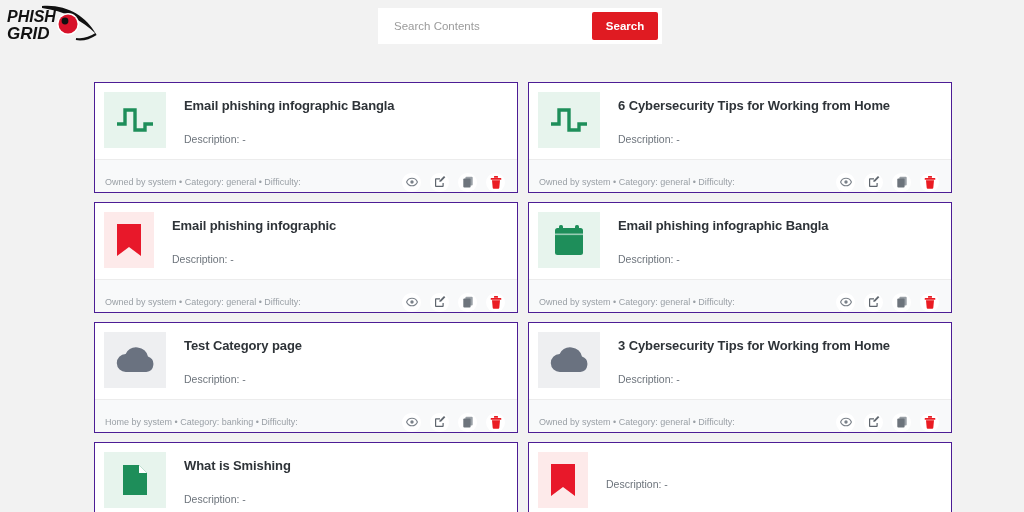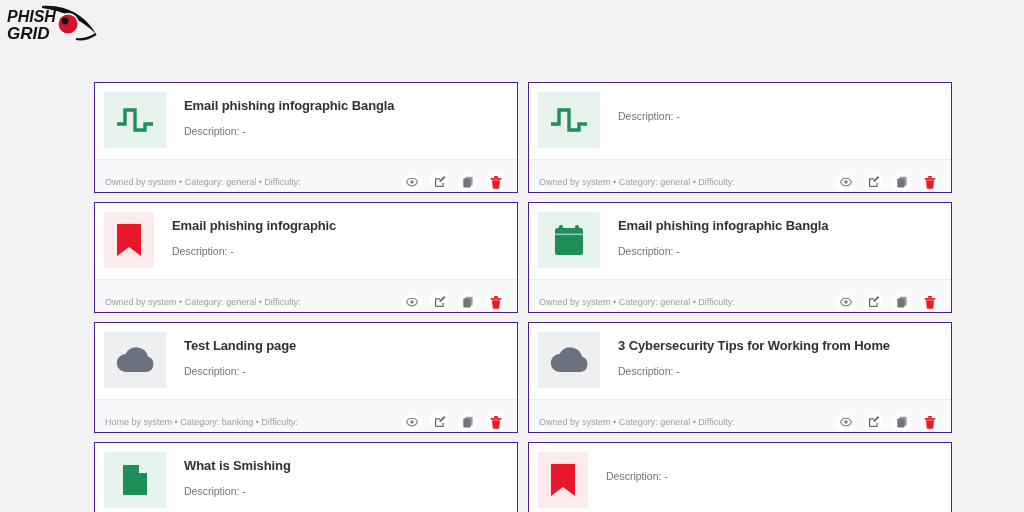--- a/index.html
+++ b/index.html
@@ -83,21 +83,21 @@
     width: 62px; height: 56px;
     display: flex; align-items: center; justify-content: center;
   }
   .thumb.narrow { width: 50px; }
   .thumb svg { display: block; }
   .card-text { padding-left: 18px; padding-top: 6px; }
   .card-title {
     font-size: 13px; font-weight: 700; color: #2e3338;
     letter-spacing: -0.1px;
   }
-  .card-desc { font-size: 10.5px; color: #6d747c; margin-top: 12px; }
+  .card-desc { font-size: 10.5px; color: #6d747c; margin-top: 20px; }
 
   .card-footer {
     border-top: 1px solid #ececec;
     background: #f8f9fa;
     height: 33px;
     display: flex; align-items: center; justify-content: space-between;
     padding: 12px 12px 0 10px;
   }
   .meta { font-size: 9px; color: #9aa0a6; white-space: nowrap; }
   .actions { display: flex; align-items: center; gap: 9px; }
@@ -121,20 +121,24 @@
         <path d="M38 4 C62 2 82 14 92 32 C78 18 60 9 38 6 Z" fill="#111111"></path>
         <path d="M92 32 C86 36 78 38 72 37" fill="none" stroke="#111111" stroke-width="2.2"></path>
         <circle cx="64" cy="22" r="11" fill="#ffffff"></circle>
         <circle cx="64" cy="22" r="9.5" fill="#d8122a"></circle>
         <circle cx="61" cy="19" r="3.4" fill="#111111"></circle>
         <text x="3" y="20" font-family="Liberation Sans, sans-serif" font-size="16" font-weight="700" font-style="italic" fill="#111111">PHISH</text>
         <text x="3" y="37" font-family="Liberation Sans, sans-serif" font-size="17" font-weight="700" font-style="italic" fill="#111111">GRID</text>
       </svg>
     </div>
 
+    <div class="searchwrap">
+      <input class="search-input" type="text" placeholder="Search Contents" style="">
+      <button class="search-btn">Search</button>
+    </div>
   </div>
 
   <div class="subheader">
     <div class="results">
       <span class="count">60</span><span> result(s) found</span>
     </div>
 
     <button class="add-btn">
       <span class="folder">
         <svg width="11" height="9" viewBox="0 0 11 9">
@@ -190,20 +194,21 @@
         </div>
       </div>
       <div class="card">
         <div class="card-body">
           <div class="thumb" style="background:#e7f4ed">
             <svg width="40" height="26" viewBox="0 0 40 26">
               <path d="M2 17h8V3h10v20h10v-6h8" fill="none" stroke="#1e8e5a" stroke-width="3.4" stroke-linejoin="miter" stroke-linecap="butt"></path>
             </svg>
           </div>
           <div class="card-text">
+            <div class="card-title">6 Cybersecurity Tips for Working from Home</div>
             <div class="card-desc">Description: -</div>
           </div>
         </div>
         <div class="card-footer">
           <div class="meta">Owned by system • Category: general • Difficulty:</div>
           <div class="actions">
             <span class="act" title="Preview">
               <svg width="12" height="12" viewBox="0 0 12 12">
                 <path d="M6 2.2C3.2 2.2 1.2 4.4.6 6c.6 1.6 2.6 3.8 5.4 3.8S10.8 7.6 11.4 6C10.8 4.4 8.8 2.2 6 2.2z" fill="none" stroke="#7a8189" stroke-width="1.1"></path>
                 <circle cx="6" cy="6" r="1.7" fill="#7a8189"></circle>
@@ -321,21 +326,21 @@
         </div>
       </div>
       <div class="card">
         <div class="card-body">
           <div class="thumb" style="background:#eeeff1">
             <svg width="38" height="26" viewBox="0 0 38 26">
               <path d="M10 25a9 9 0 0 1-.4-18A12 12 0 0 1 32 9.5a8 8 0 0 1-1.6 15.5z" fill="#6a7280"></path>
             </svg>
           </div>
           <div class="card-text">
-            <div class="card-title">Test Landing page</div>
+            <div class="card-title">Test Category page</div>
             <div class="card-desc">Description: -</div>
           </div>
         </div>
         <div class="card-footer">
           <div class="meta">Home by system • Category: banking • Difficulty:</div>
           <div class="actions">
             <span class="act" title="Preview">
               <svg width="12" height="12" viewBox="0 0 12 12">
                 <path d="M6 2.2C3.2 2.2 1.2 4.4.6 6c.6 1.6 2.6 3.8 5.4 3.8S10.8 7.6 11.4 6C10.8 4.4 8.8 2.2 6 2.2z" fill="none" stroke="#7a8189" stroke-width="1.1"></path>
                 <circle cx="6" cy="6" r="1.7" fill="#7a8189"></circle>

